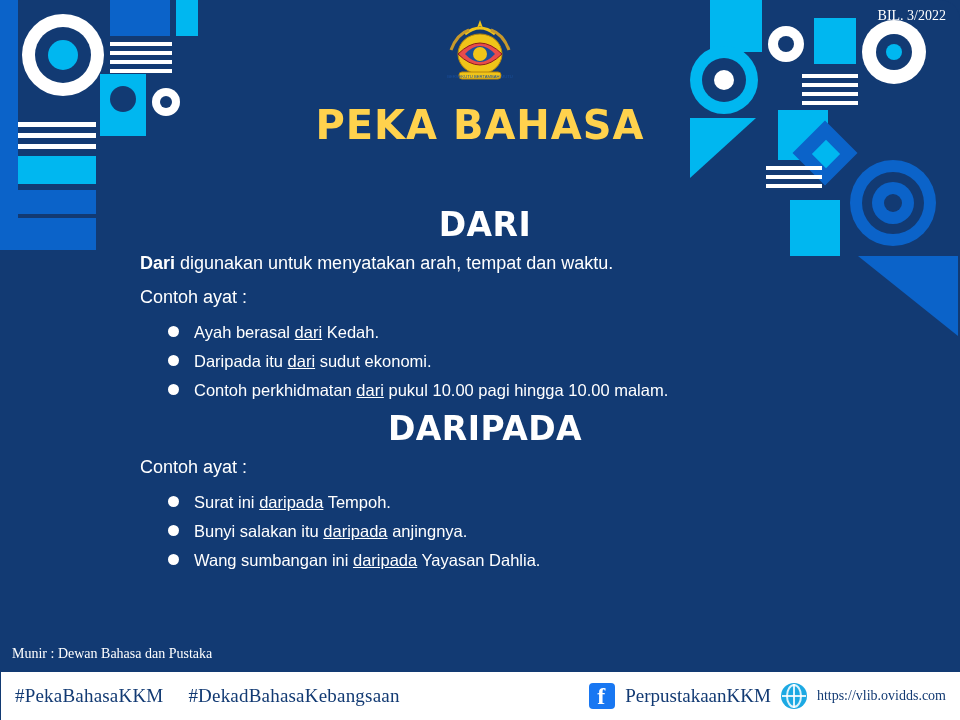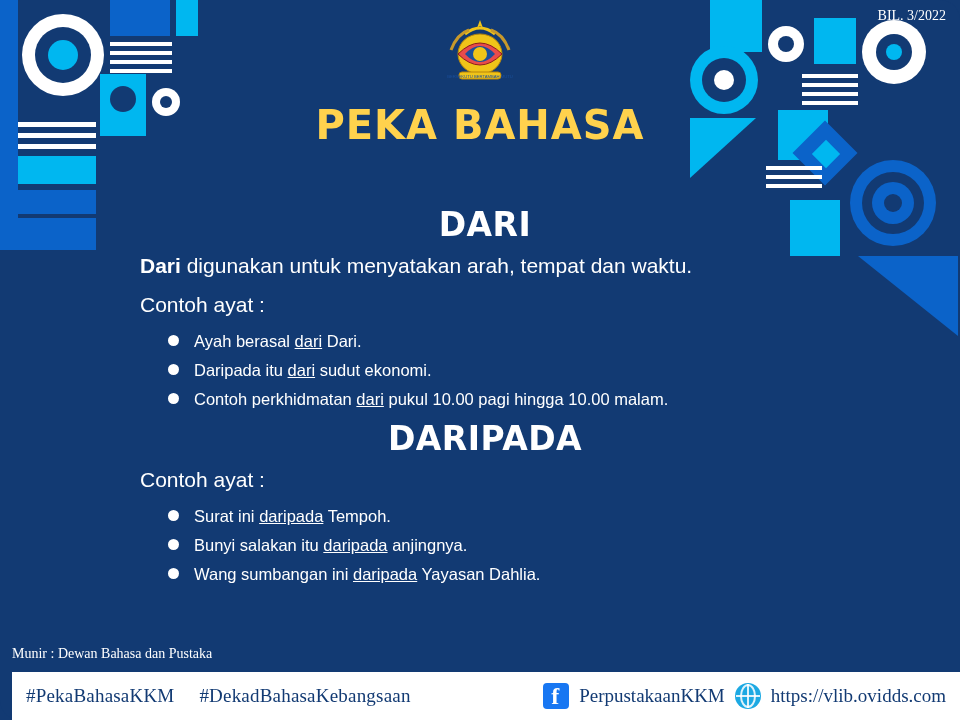--- a/index.html
+++ b/index.html
@@ -17,39 +17,39 @@
   .deco-left{left:0;top:0;width:210px;height:250px;}
   .deco-right{right:0;top:0;width:270px;height:360px;}
 
   .ring{position:absolute;border-radius:50%;}
   .sq{position:absolute;}
   .lines{position:absolute;}
   .lines i{display:block;background:#ffffff;}
 
   
   .bottombar{
-    position:absolute;left:12px;right:0;bottom:0;height:48px;background:#ffffff;
+    position:absolute;left:1px;right:0;bottom:0;height:48px;background:#ffffff;
     display:flex;align-items:center;
     border-top:3px solid #123a73;
   }
   .bottombar .inner{
     width:100%;box-sizing:border-box;padding:0 14px;
     display:flex;align-items:center;justify-content:space-between;
   }
   .tags{color:#123a73;font-family:"Liberation Serif", serif;font-size:19px;letter-spacing:.2px;}
   .tags span{margin-right:20px;}
   .socials{display:flex;align-items:center;gap:10px;}
   .fb{width:26px;height:26px;background:#1877f2;border-radius:4px;position:relative;display:inline-block;}
   .fb:after{content:"f";position:absolute;left:8px;top:0px;color:#fff;font-family:"Liberation Serif",serif;font-weight:bold;font-size:24px;line-height:26px;}
   .fbtext{color:#123a73;font-family:"Liberation Serif", serif;font-size:19px;}
   .globe{width:26px;height:26px;border-radius:50%;background:#1ca9e3;position:relative;}
   .globe:before{content:"";position:absolute;left:12px;top:1px;width:2px;height:24px;background:#fff;opacity:.85;}
   .globe:after{content:"";position:absolute;left:1px;top:12px;width:24px;height:2px;background:#fff;opacity:.85;}
   .globe .ell{position:absolute;left:5px;top:1px;width:16px;height:24px;border:2px solid #fff;border-radius:50%;box-sizing:border-box;opacity:.85;}
-  .url{color:#123a73;font-family:"Liberation Serif", serif;font-size:19px;}
+  .url{color:#123a73;font-family:"Liberation Serif", serif;font-size:14px;}
 
   
   .bil{position:absolute;right:14px;top:8px;color:#fff;font-family:"Liberation Serif",serif;font-size:14px;}
   .crest{position:absolute;left:50%;transform:translateX(-50%);top:14px;width:70px;height:70px;}
 
   .title{
     position:absolute;left:0;right:0;top:102px;text-align:center;
     color:#ffd24d;font-size:40px;font-weight:bold;letter-spacing:1px;
     font-family:"DejaVu Sans", sans-serif;
   }
@@ -58,21 +58,21 @@
     color:#ffc83d;font-size:21px;font-weight:bold;letter-spacing:.4px;
     font-family:"DejaVu Sans", sans-serif;
   }
 
   .sec-head{
     text-align:center;font-size:33px;font-weight:bold;color:#fff;
     font-family:"DejaVu Sans", sans-serif;letter-spacing:.5px;
   }
   .content{position:absolute;left:0;right:0;top:205px;}
   .block{padding:0 130px 0 140px;}
-  .para{font-size:21px;line-height:1.55;margin:6px 0 0 0;}
+  .para{font-size:18px;line-height:1.55;margin:6px 0 0 0;}
   .para b{font-weight:bold;}
   ul.examples{list-style:none;margin:6px 0 0 0;padding:0 0 0 28px;}
   ul.examples li{font-size:16.5px;line-height:1.75;position:relative;padding-left:26px;}
   ul.examples li:before{
     content:"";position:absolute;left:0;top:8px;width:11px;height:11px;border-radius:50%;background:#ffffff;
   }
   u{text-decoration:underline;}
   .sumber{
     position:absolute;left:12px;bottom:58px;color:#fff;font-size:14px;
     font-family:"Liberation Serif", serif;
@@ -165,21 +165,21 @@
 
   <div class="content">
 
     <div class="block">
       <div class="sec-head">DARI</div>
       <p class="para">
         <b>Dari</b><span> digunakan untuk menyatakan arah, tempat dan waktu.</span>
       </p>
       <p class="para">Contoh ayat :</p>
       <ul class="examples">
-        <li><span>Ayah berasal </span><u>dari</u><span> Dari.</span></li>
+        <li><span>Ayah berasal </span><u>dari</u><span> Kedah.</span></li>
         <li><span>Daripada itu </span><u>dari</u><span> sudut ekonomi.</span></li>
         <li><span>Contoh perkhidmatan </span><u>dari</u><span> pukul 10.00 pagi hingga 10.00 malam.</span></li>
       </ul>
     </div>
 
     <div class="block" style="margin-top:5px;">
       <div class="sec-head">DARIPADA</div>
       <p class="para">Contoh ayat :</p>
       <ul class="examples">
         <li><span>Surat ini </span><u>daripada</u><span> Tempoh.</span></li>

